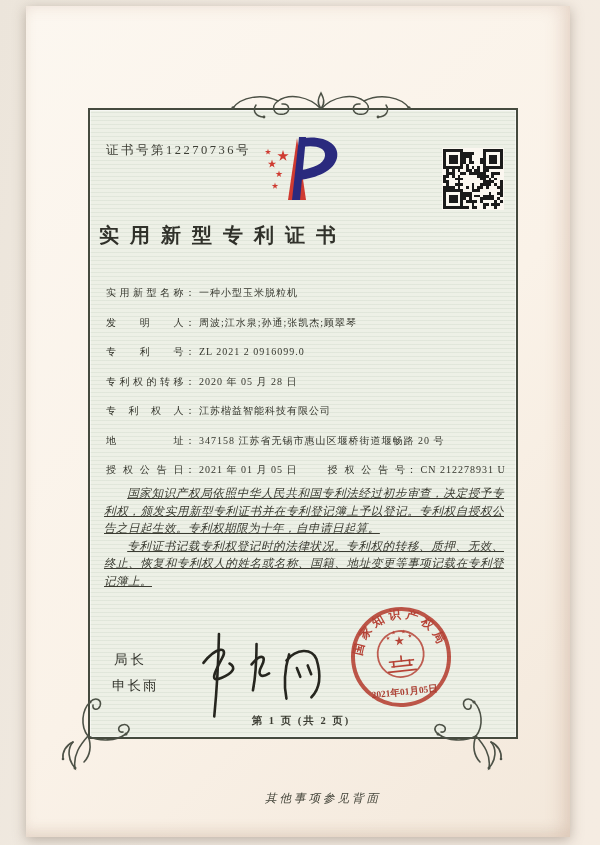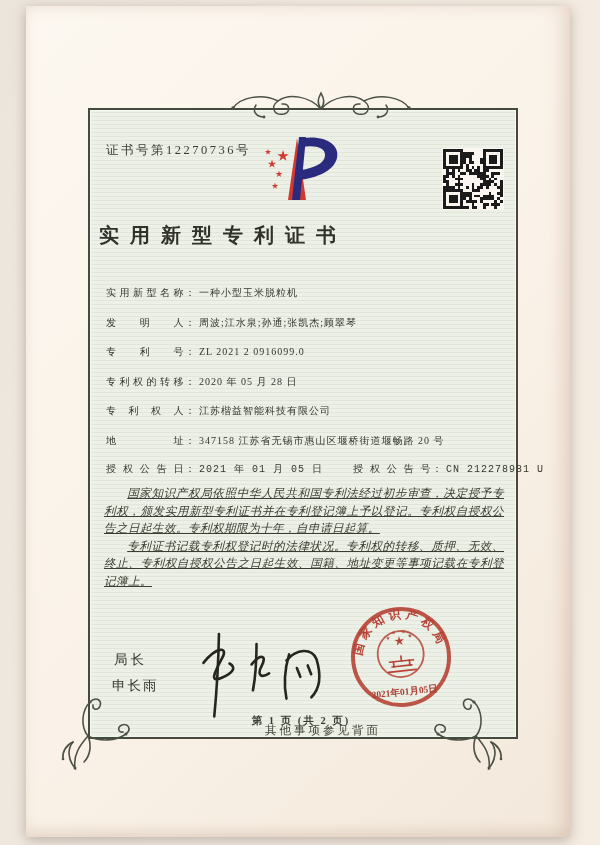--- a/index.html
+++ b/index.html
@@ -20,35 +20,35 @@
   .orn-bl{left:22px;top:684px;}
   .orn-br{left:404px;top:684px;transform:scaleX(-1);}
   .cert-no{position:absolute;left:80px;top:136px;font-size:12.5px;letter-spacing:2.5px;color:#3c3d34;}
   .logo{position:absolute;left:236px;top:128px;}
   .qr{position:absolute;left:416px;top:142px;width:62px;height:62px;}
   .title{position:absolute;left:62px;top:216px;width:426px;margin:0;text-align:left;
     font-size:20px;font-weight:700;letter-spacing:11px;text-indent:11px;color:#30312a;}
   .frows{position:absolute;left:80px;top:280px;width:410px;font-size:10px;color:#35362d;}
   .frow{display:flex;align-items:baseline;margin-bottom:15.5px;line-height:14px;white-space:nowrap;}
   .frow-double{display:flex;gap:30px;}
-  .fpair{display:flex;align-items:flex-end;white-space:nowrap;font-family:Liberation Mono, monospace;}
+  .fpair{display:flex;align-items:flex-end;white-space:nowrap;}
   .flabel{display:inline-block;width:78px;text-align:justify;text-align-last:justify;letter-spacing:.5px;}
   .fcolon{margin:0 4px 0 1px;}
   .fvalue{letter-spacing:1px;}
   .paras{position:absolute;left:78px;top:479px;width:400px;font-size:11.6px;line-height:17.5px;
     color:#3b3c32;font-style:italic;letter-spacing:.4px;text-align:justify;text-decoration:underline;}
   .paras p{margin:0;text-indent:2em;}
   .sig-title{position:absolute;left:88px;top:645px;font-size:13.5px;letter-spacing:3px;color:#33342c;}
   .sig-name{position:absolute;left:86px;top:671px;font-size:13.5px;letter-spacing:2px;color:#33342c;text-align:right;}
   .handwriting{position:absolute;left:158px;top:616px;transform:rotate(-3deg);}
   .seal{position:absolute;left:320px;top:596px;transform:rotate(-6deg);mix-blend-mode:multiply;opacity:.93;}
   .page-info{position:absolute;left:62px;top:708px;width:426px;text-align:center;font-size:10.5px;
     letter-spacing:2px;color:#3b3c32;font-weight:bold;}
-  .back-note{position:absolute;left:62px;top:717px;width:426px;text-align:center;font-size:11.5px;
-    letter-spacing:3px;color:#44453a;padding-left:22px;}
+  .back-note{position:absolute;left:62px;top:785px;width:426px;text-align:center;font-size:11.5px;
+    letter-spacing:3px;color:#44453a;font-style:italic;padding-left:22px;}
 </style>
 </head>
 <body>
 
 <div class="photo">
   <div class="paper">
 
     <div class="frame"></div>
 
     <svg class="orn orn-top" width="190" height="36" viewBox="0 0 190 36">
@@ -398,21 +398,21 @@
         <span class="fpair">
           <span class="flabel">授权公告号</span>
             <span class="fcolon">：</span>
             <span class="fvalue">CN 212278931 U</span>
         </span>
       </div>
     </div>
 
     <div class="paras">
       <p>国家知识产权局依照中华人民共和国专利法经过初步审查，决定授予专利权，颁发实用新型专利证书并在专利登记簿上予以登记。专利权自授权公告之日起生效。专利权期限为十年，自申请日起算。</p>
-      <p>专利证书记载专利权登记时的法律状况。专利权的转移、质押、无效、终止、专利权自授权公告之日起生效、国籍、地址变更等事项记载在专利登记簿上。</p>
+      <p>专利证书记载专利权登记时的法律状况。专利权的转移、质押、无效、终止、恢复和专利权人的姓名或名称、国籍、地址变更等事项记载在专利登记簿上。</p>
     </div>
 
     <div class="sig-title">局长</div>
     <div class="sig-name">申长雨</div>
 
     <svg class="handwriting" width="150" height="100" viewBox="0 0 150 100">
       <g fill="none" stroke="#26261f" stroke-width="2.6" stroke-linecap="round" stroke-linejoin="round">
         <path d="M20 38 C 34 22, 46 23, 39 34 C 30 49, 25 58, 37 54 C 49 50, 53 44, 46 40"></path>
         <path d="M37 10 C 35 38, 31 72, 28 92"></path>
         <path d="M74 22 C 73 40, 71 56, 68 68"></path>

